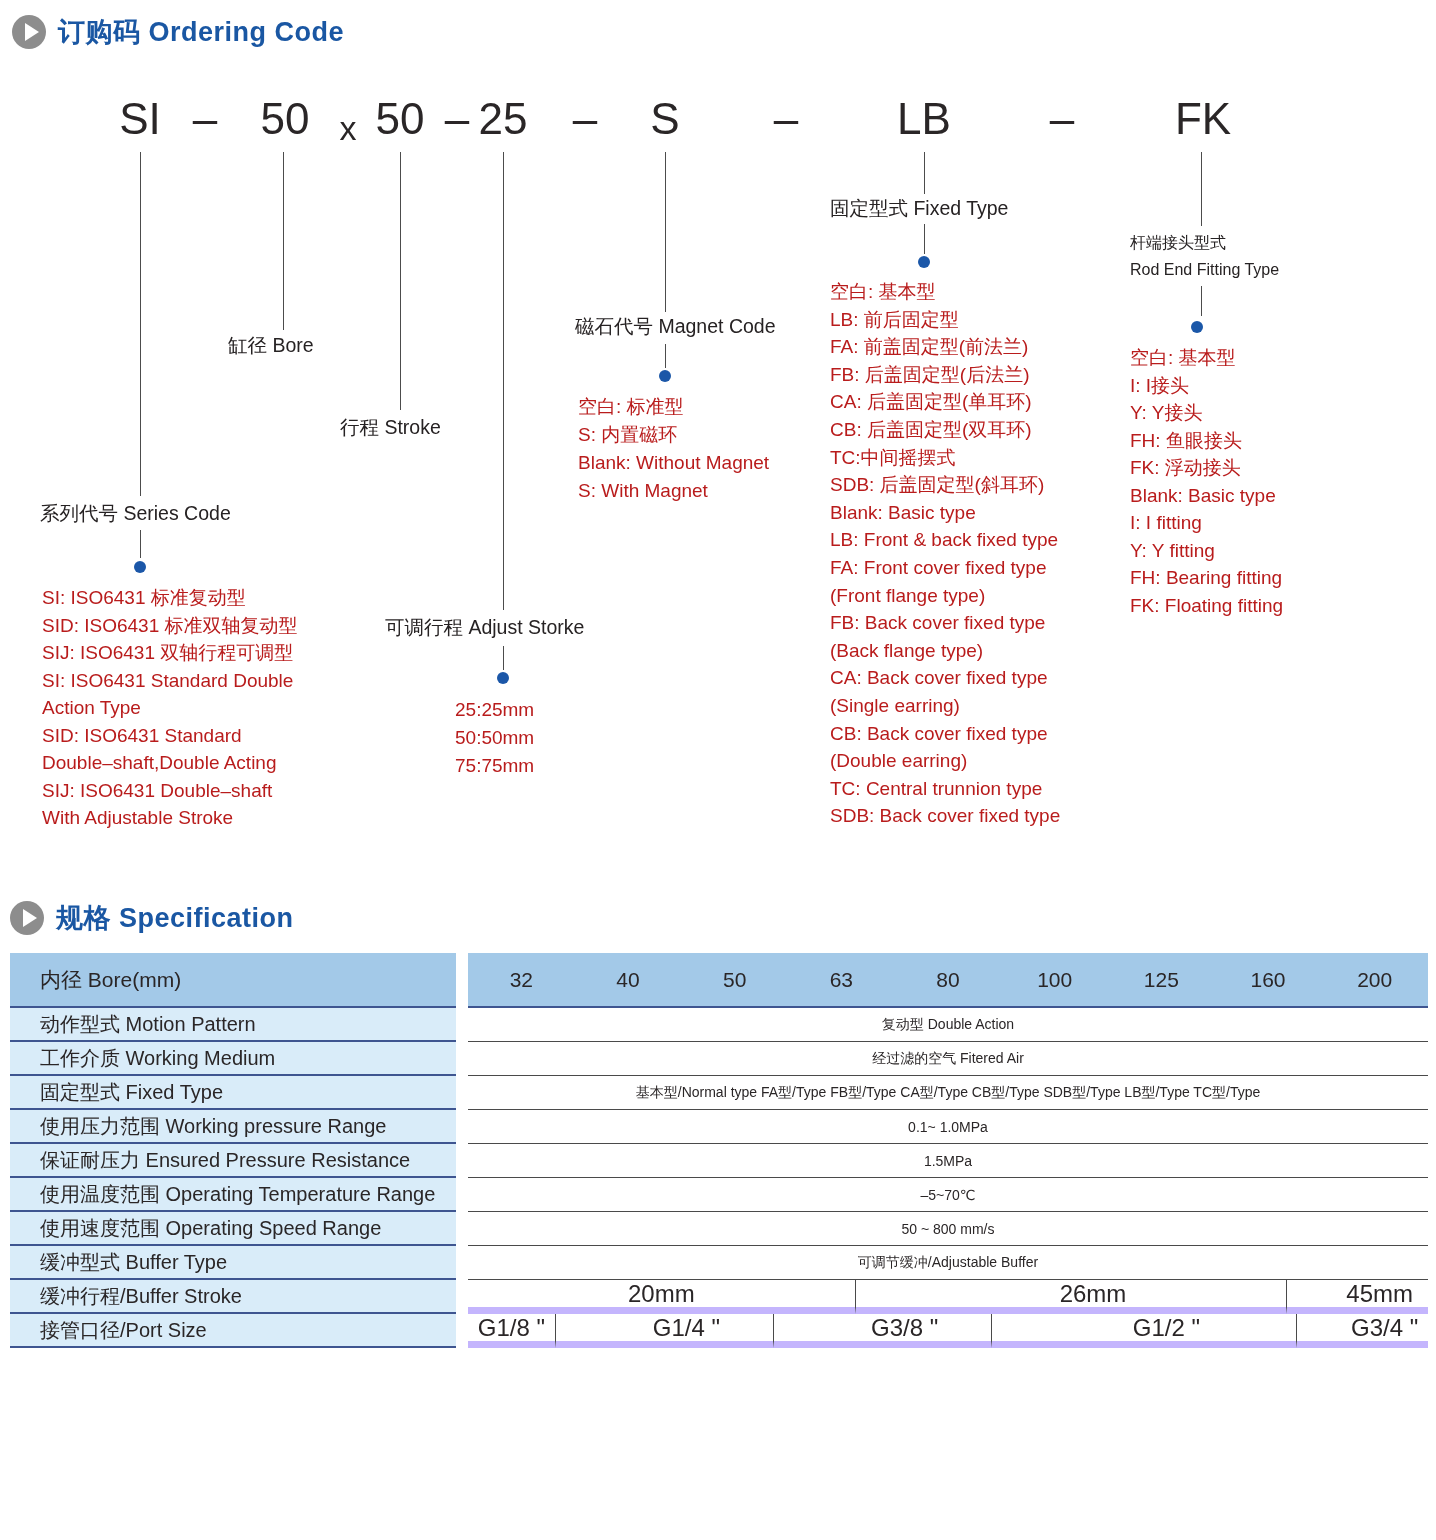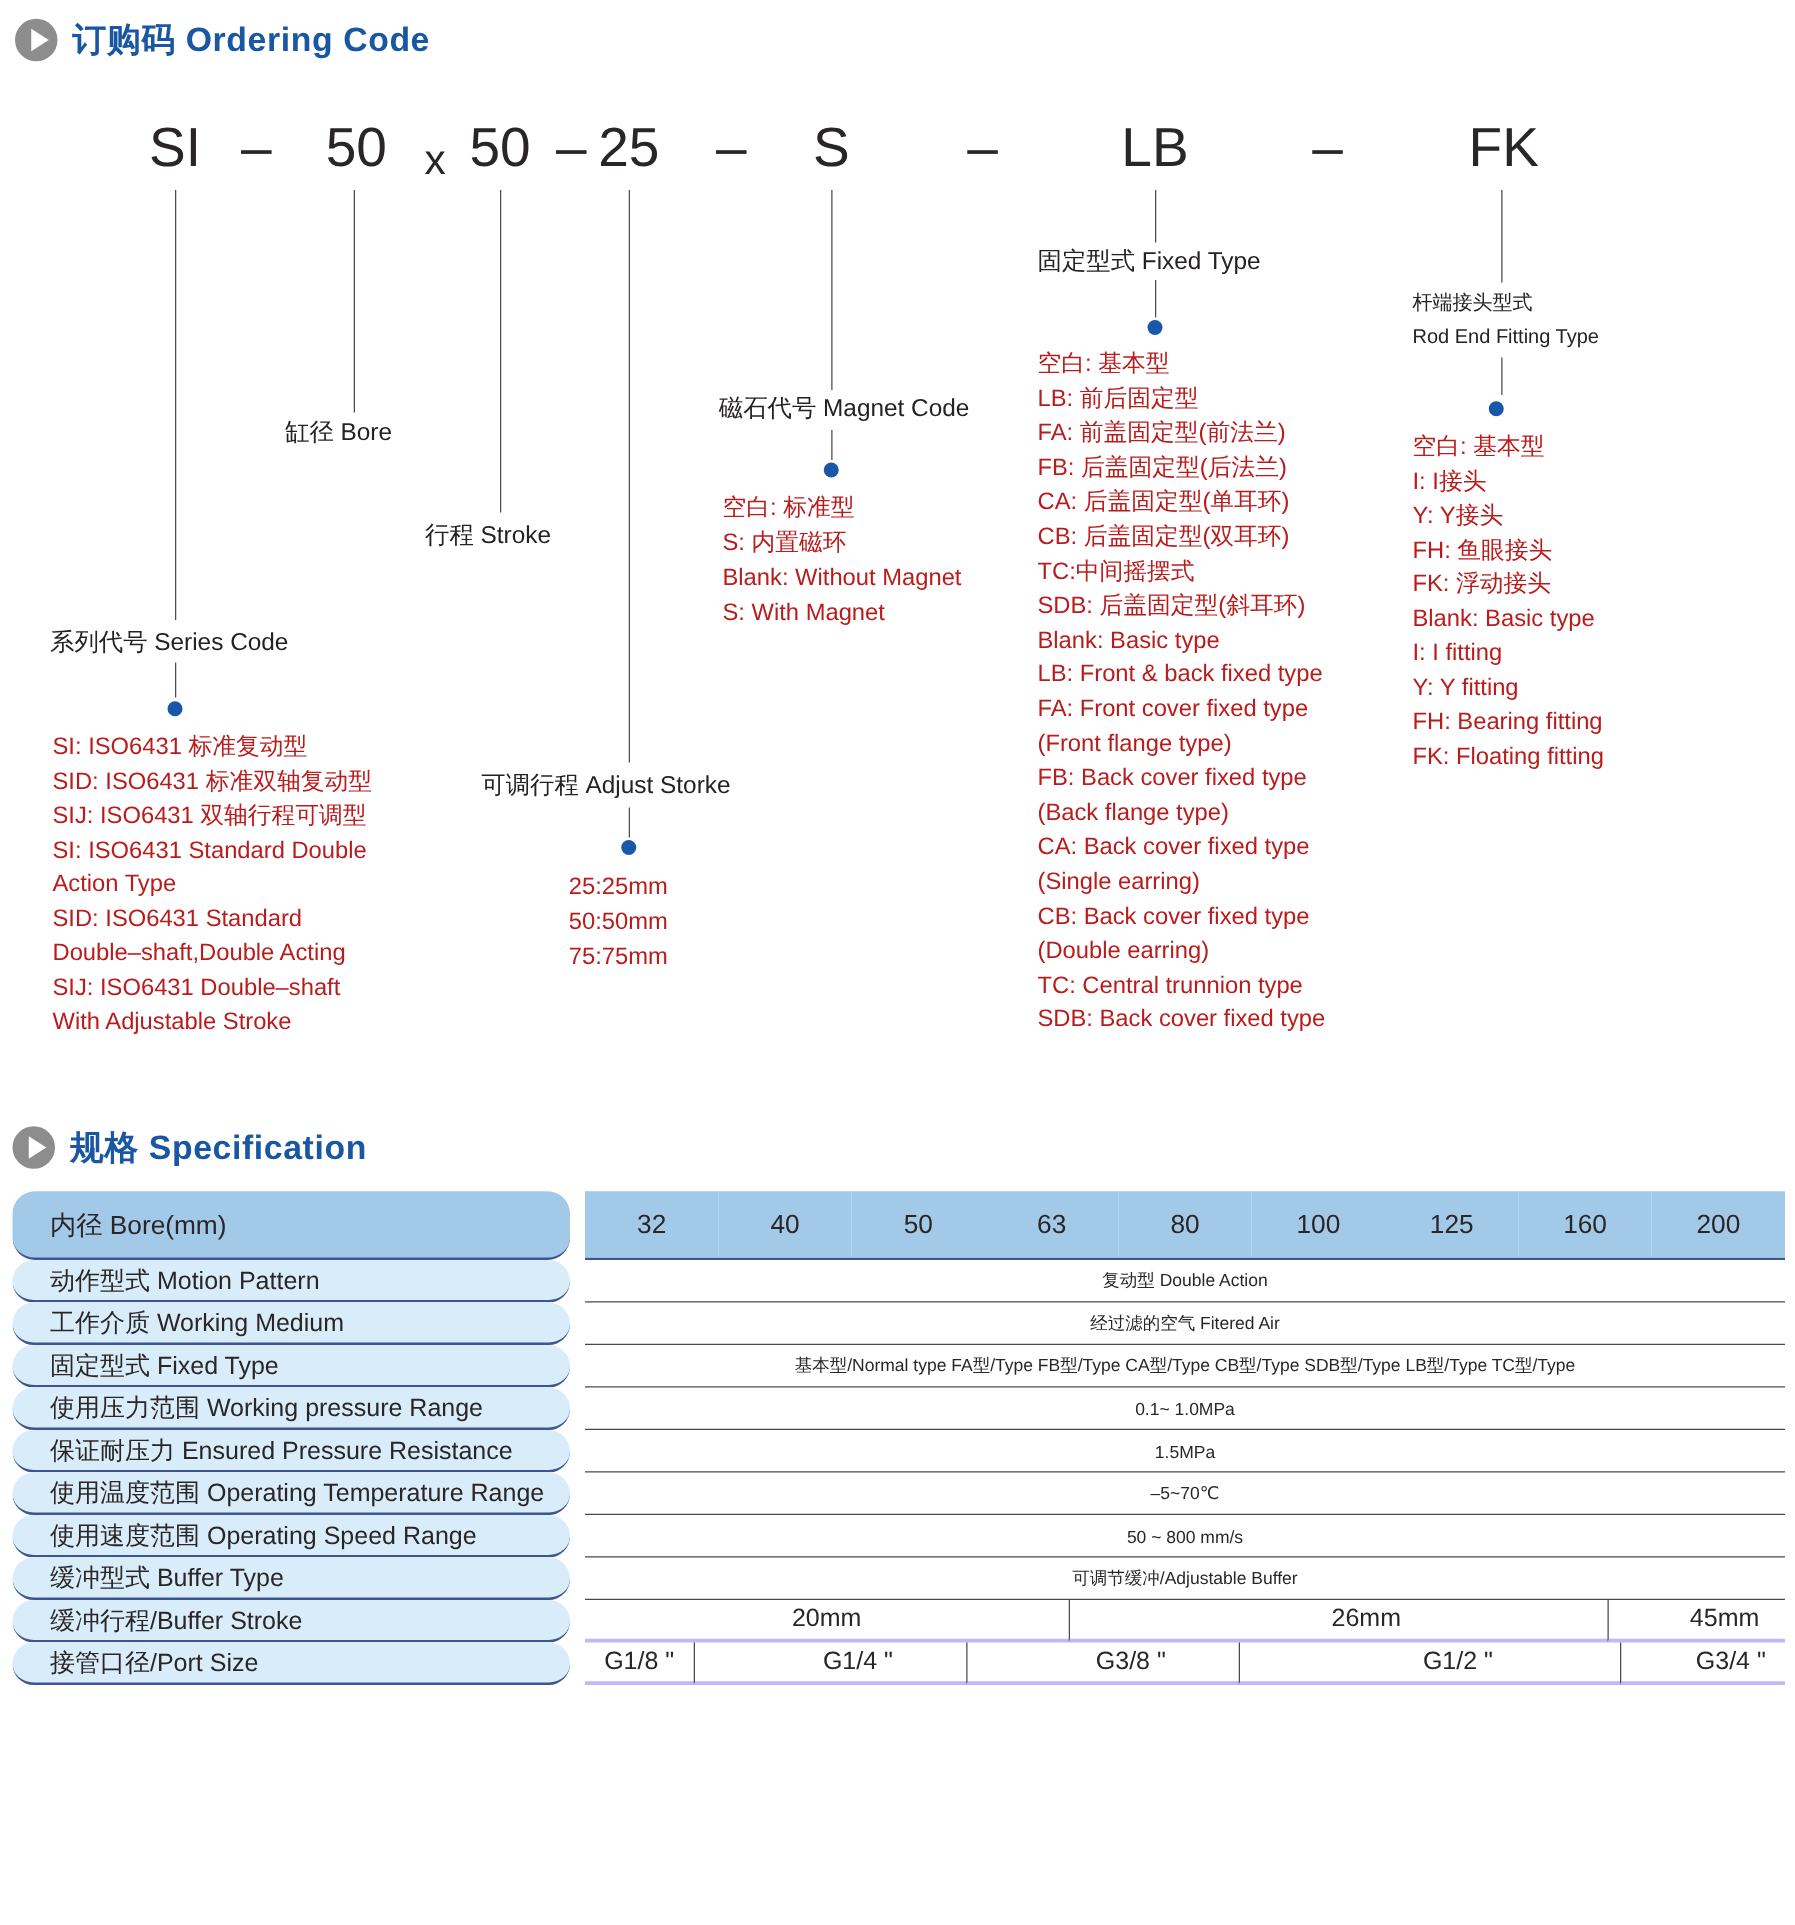--- a/index.html
+++ b/index.html
@@ -34,30 +34,30 @@
   .lh276 .li { height:27.6px; line-height:27.6px; }
   .lh28  .li { height:28px;  line-height:28px; }
   .rod-label div { font-size:16px; line-height:27px; }
 
   
   .spec-table { position:absolute; left:10px; top:953px; width:1418px; }
   .srow { display:flex; align-items:stretch; height:34px; }
   .srow.bore { height:55px; }
   .slabel { width:446px; flex:0 0 446px; display:flex; align-items:center;
     padding-left:30px; font-size:20px; background:#d9ecf9;
-    border-bottom:2px solid #3e5590; white-space:nowrap;border-radius:18px; }
+    border-bottom:2px solid #3e5590; white-space:nowrap; }
   .bore .slabel { background:#a3c9e8; font-size:21px; }
   .sgap { width:12px; flex:0 0 12px; background:#ffffff; }
   .svals { flex:1 1 0; display:flex; align-items:stretch; }
   .vcell-single { flex:1 1 0; display:flex; align-items:center; justify-content:center;
     font-size:14px; border-bottom:1px solid #4a4a4a; white-space:nowrap; }
   .bore-cells { gap:0; border-bottom:2px solid #3e5590; }
   .bore-cell { flex:1 1 0; background:#a3c9e8; display:flex; align-items:center; justify-content:center; font-size:21px; }
   .span-cell { display:flex; align-items:center; justify-content:center;
-    font-size:20px; border-bottom:3px solid #c4b5fd; white-space:nowrap; }
+    font-size:24px; border-bottom:7px solid #c4b5fd; white-space:nowrap; }
   .span-cell + .span-cell { border-left:1px solid #4a4a4a;padding-left:44px; }
   .f1 { flex:1 1 0; } .f2 { flex:2 2 0; } .f3 { flex:3 3 0; } .f4 { flex:4 4 0; }
 </style>
 </head>
 <body>
 
 <div class="sec-header" style="left:12px; top:14px;">
   <div class="sec-icon"></div>
   <div class="sec-title">订购码 Ordering Code</div>
 </div>

